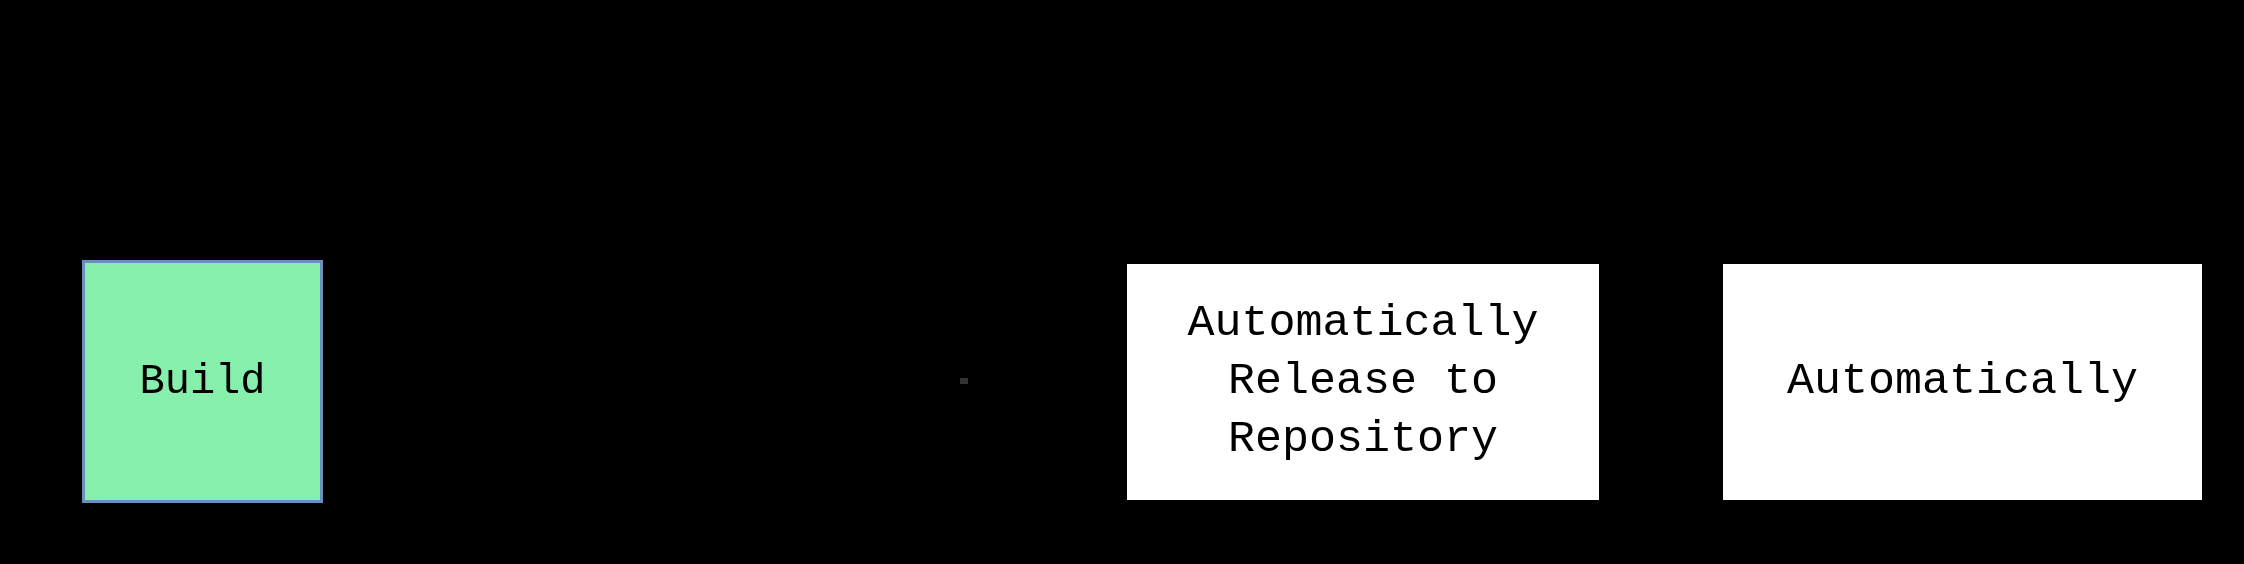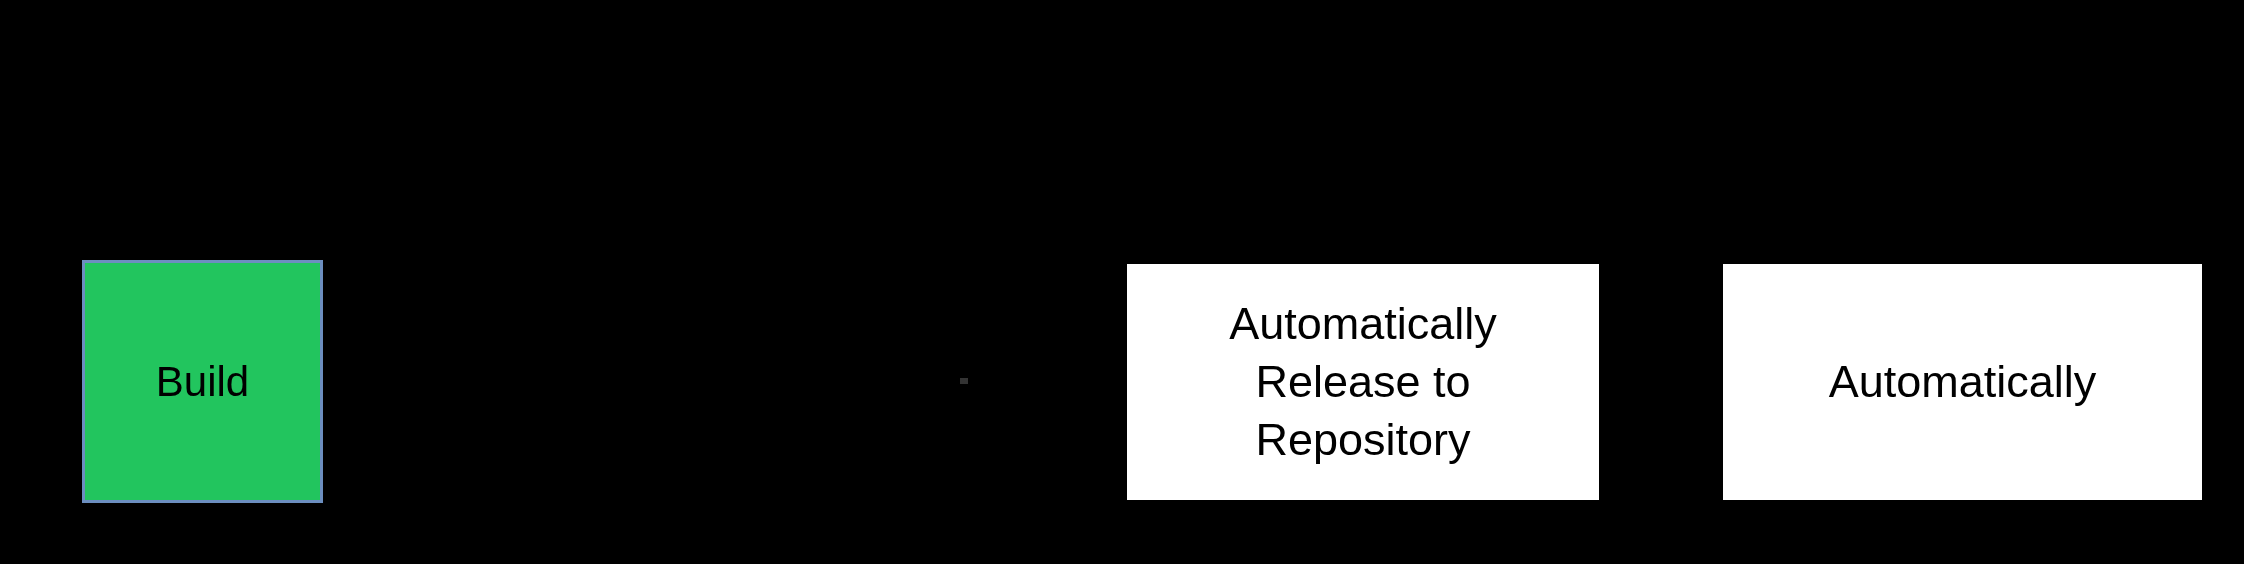--- a/index.html
+++ b/index.html
@@ -22,40 +22,41 @@
     flex-direction: column;
     align-items: center;
     justify-content: center;
     text-align: center;
     color: #000000;
   }
   .node.blue {
     top: 260px;
     width: 241px;
     height: 243px;
-    background: #22c55e;
+    background: #86efac;
     border: 3px solid #6c8ebf;
     font-size: 42px;
   }
   .node.white {
     top: 264px;
     height: 236px;
     background: #ffffff;
     border: none;
     font-size: 45px;
     line-height: 58px;
   }
   #node-build  { left: 82px;  }
   #node-test   { left: 402px; }
   #node-merge  { left: 723px; }
   #node-release { left: 1127px; width: 472px; }
   #node-deploy  { left: 1723px; width: 479px; }
   .node-line {
     display: block;
     white-space: nowrap;
+    font-family: Liberation Mono, monospace;
   }
   #connector-stub {
     position: absolute;
     left: 960px;
     top: 378px;
     width: 8px;
     height: 6px;
     background: #333333;
   }
 </style>

